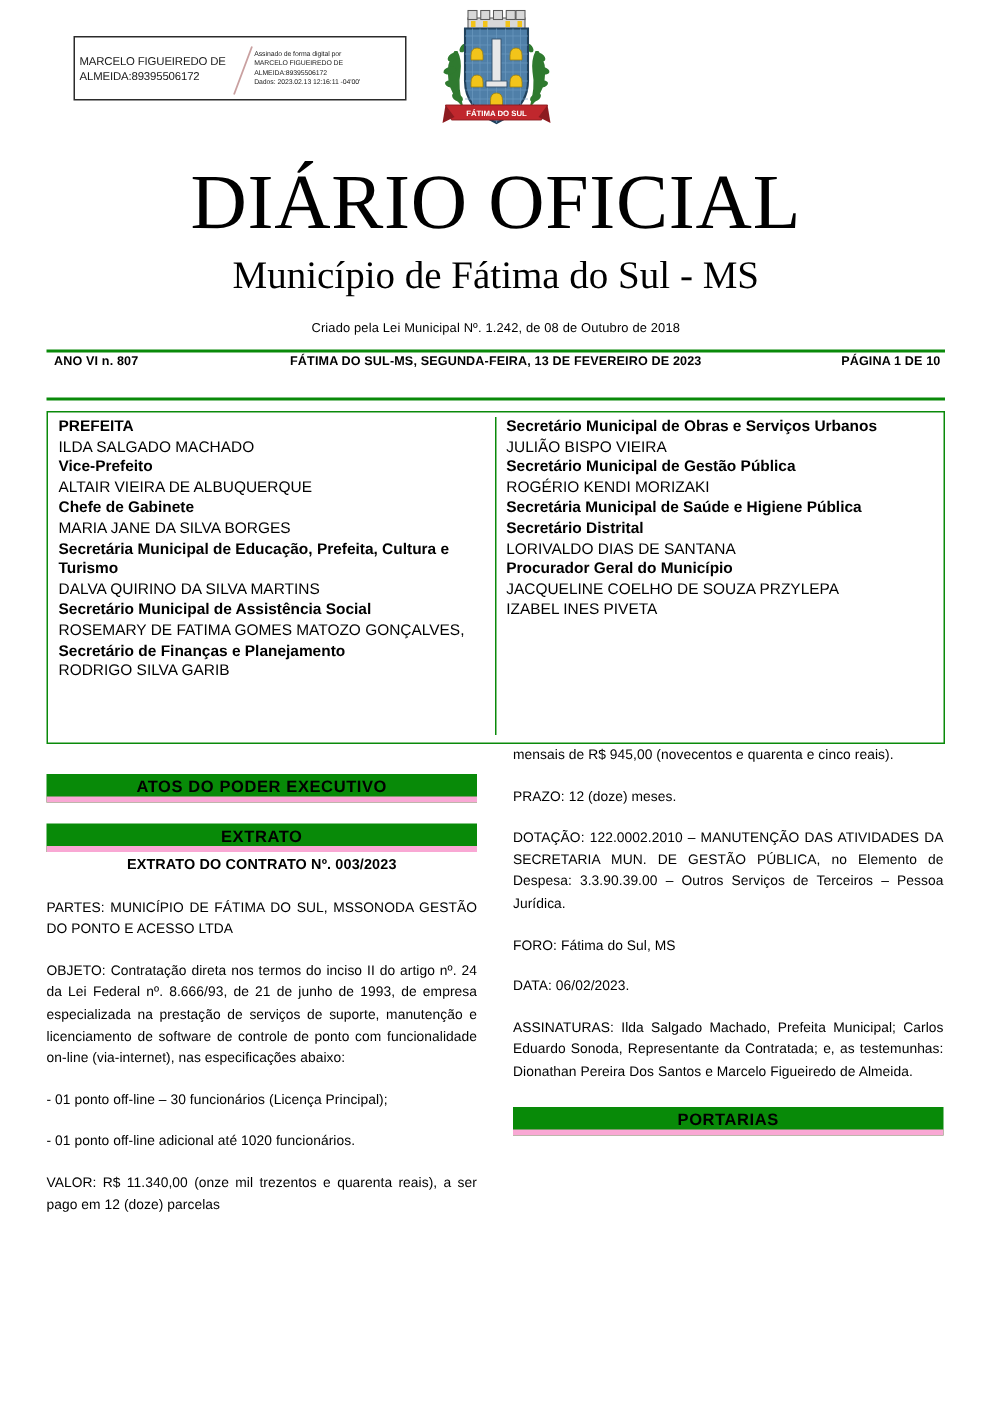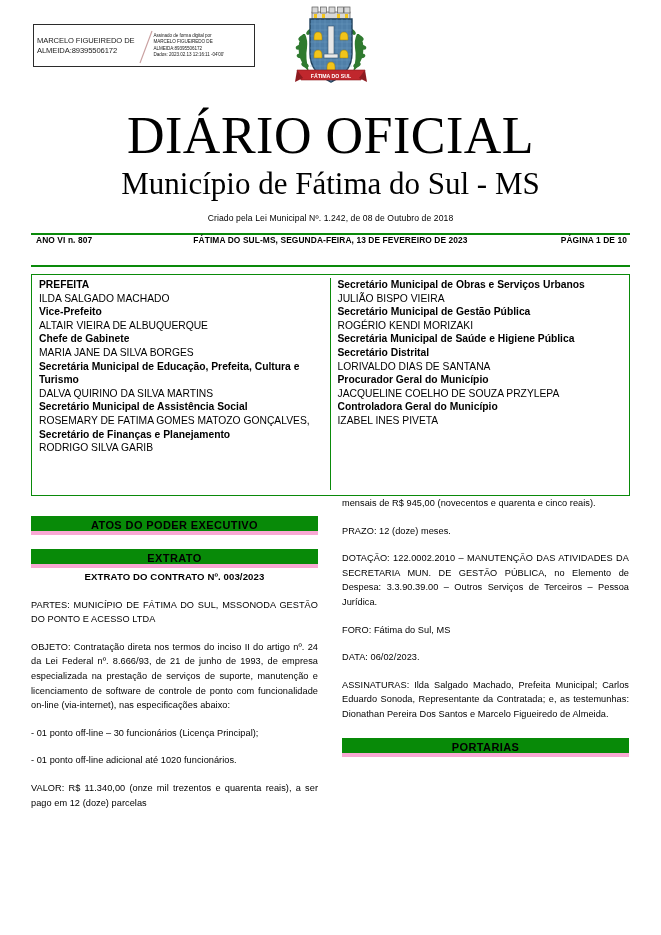--- a/index.html
+++ b/index.html
@@ -23,21 +23,21 @@
     position: relative;
   }
 
   
   .topbar {
     position: relative;
     height: 108px;
   }
   .sig-box {
     position: absolute;
-    left: 2px;
+    left: 18px;
     top: 24px;
     width: 222px;
     height: 43px;
     border: 1px solid #2b2b2b;
     display: flex;
     align-items: center;
     padding: 2px 3px;
     overflow: hidden;
   }
   .sig-left {
@@ -79,21 +79,21 @@
   .doc-title {
     font-family: "Liberation Serif", serif;
     font-size: 52px;
     line-height: 56px;
     letter-spacing: 0.5px;
     margin: 0;
     font-weight: 400;
   }
   .doc-subtitle {
     font-family: "Liberation Serif", serif;
-    font-size: 31px;
+    font-size: 26px;
     line-height: 32px;
     margin: 4px 0 0 0;
     font-weight: 400;
   }
   .doc-law {
     font-size: 8.6px;
     line-height: 12px;
     margin-top: 12px;
     letter-spacing: 0.1px;
   }
@@ -283,21 +283,20 @@
     <div class="col right">
       <div class="role">Secretário Municipal de Obras e Serviços Urbanos</div>
       <div class="person">JULIÃO BISPO VIEIRA</div>
       <div class="role">Secretário Municipal de Gestão Pública</div>
       <div class="person">ROGÉRIO KENDI MORIZAKI</div>
       <div class="role">Secretária Municipal de Saúde e Higiene Pública</div>
       <div class="role">Secretário Distrital</div>
       <div class="person">LORIVALDO DIAS DE SANTANA</div>
       <div class="role">Procurador Geral do Município</div>
       <div class="person">JACQUELINE COELHO DE SOUZA PRZYLEPA</div>
-      <div class="role">Controladora Geral do Município</div>
       <div class="person">IZABEL INES PIVETA</div>
     </div>
   </div>
 
   <div class="columns">
 
     <div class="col-body">
 
       <div class="banner banner-left-1">ATOS DO PODER EXECUTIVO</div>
 

